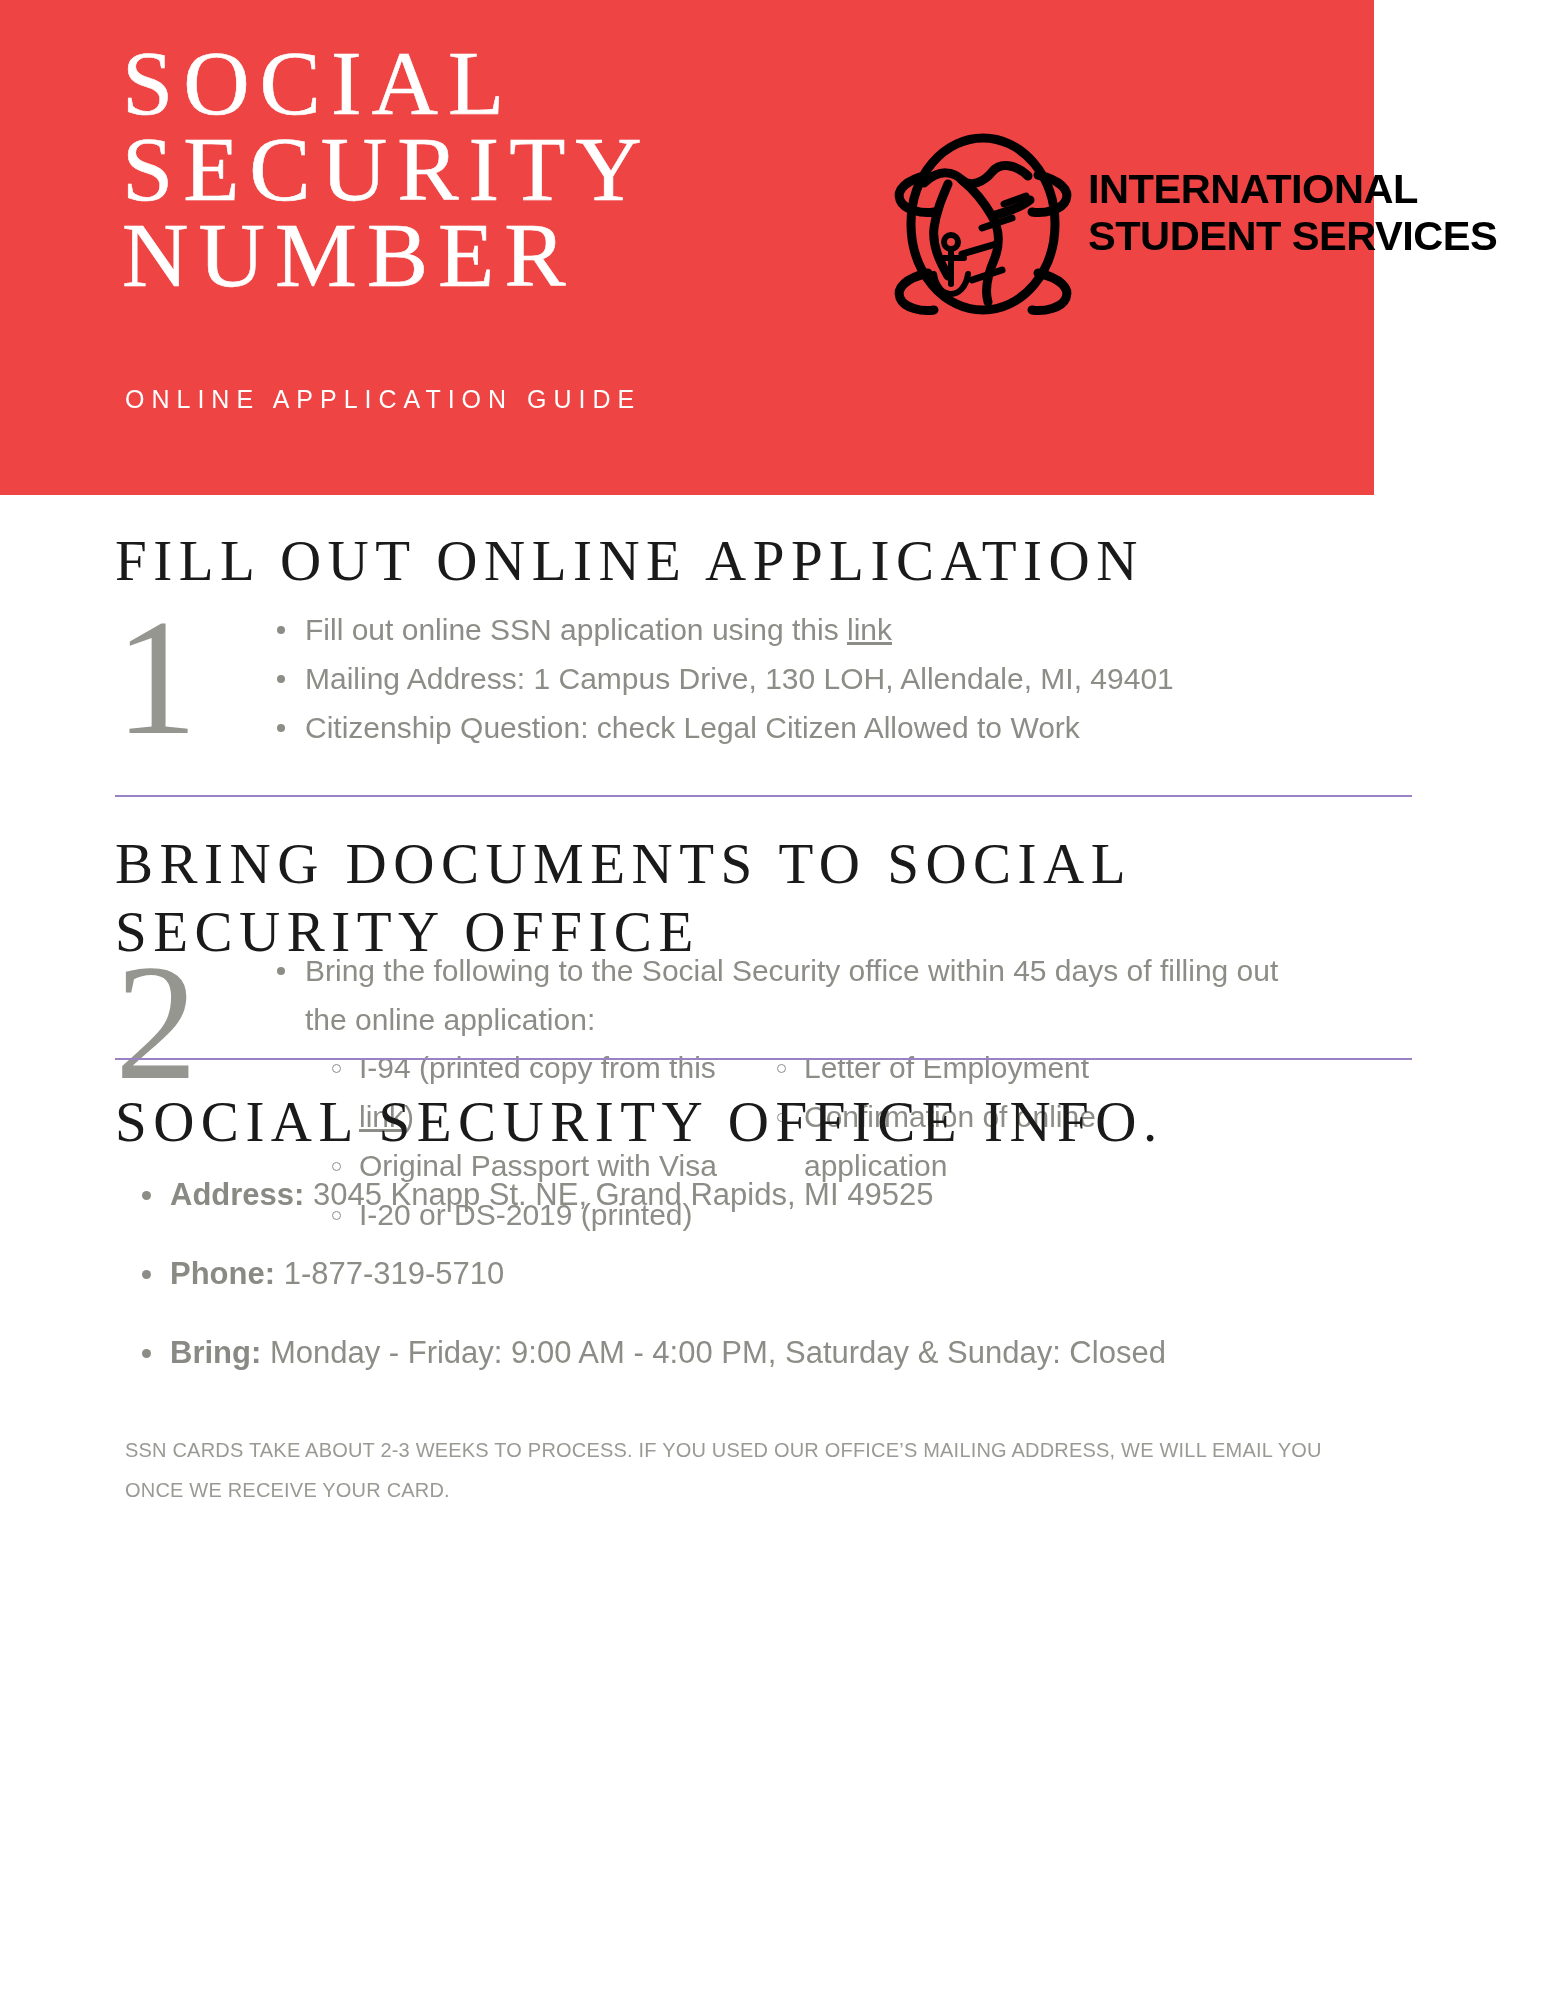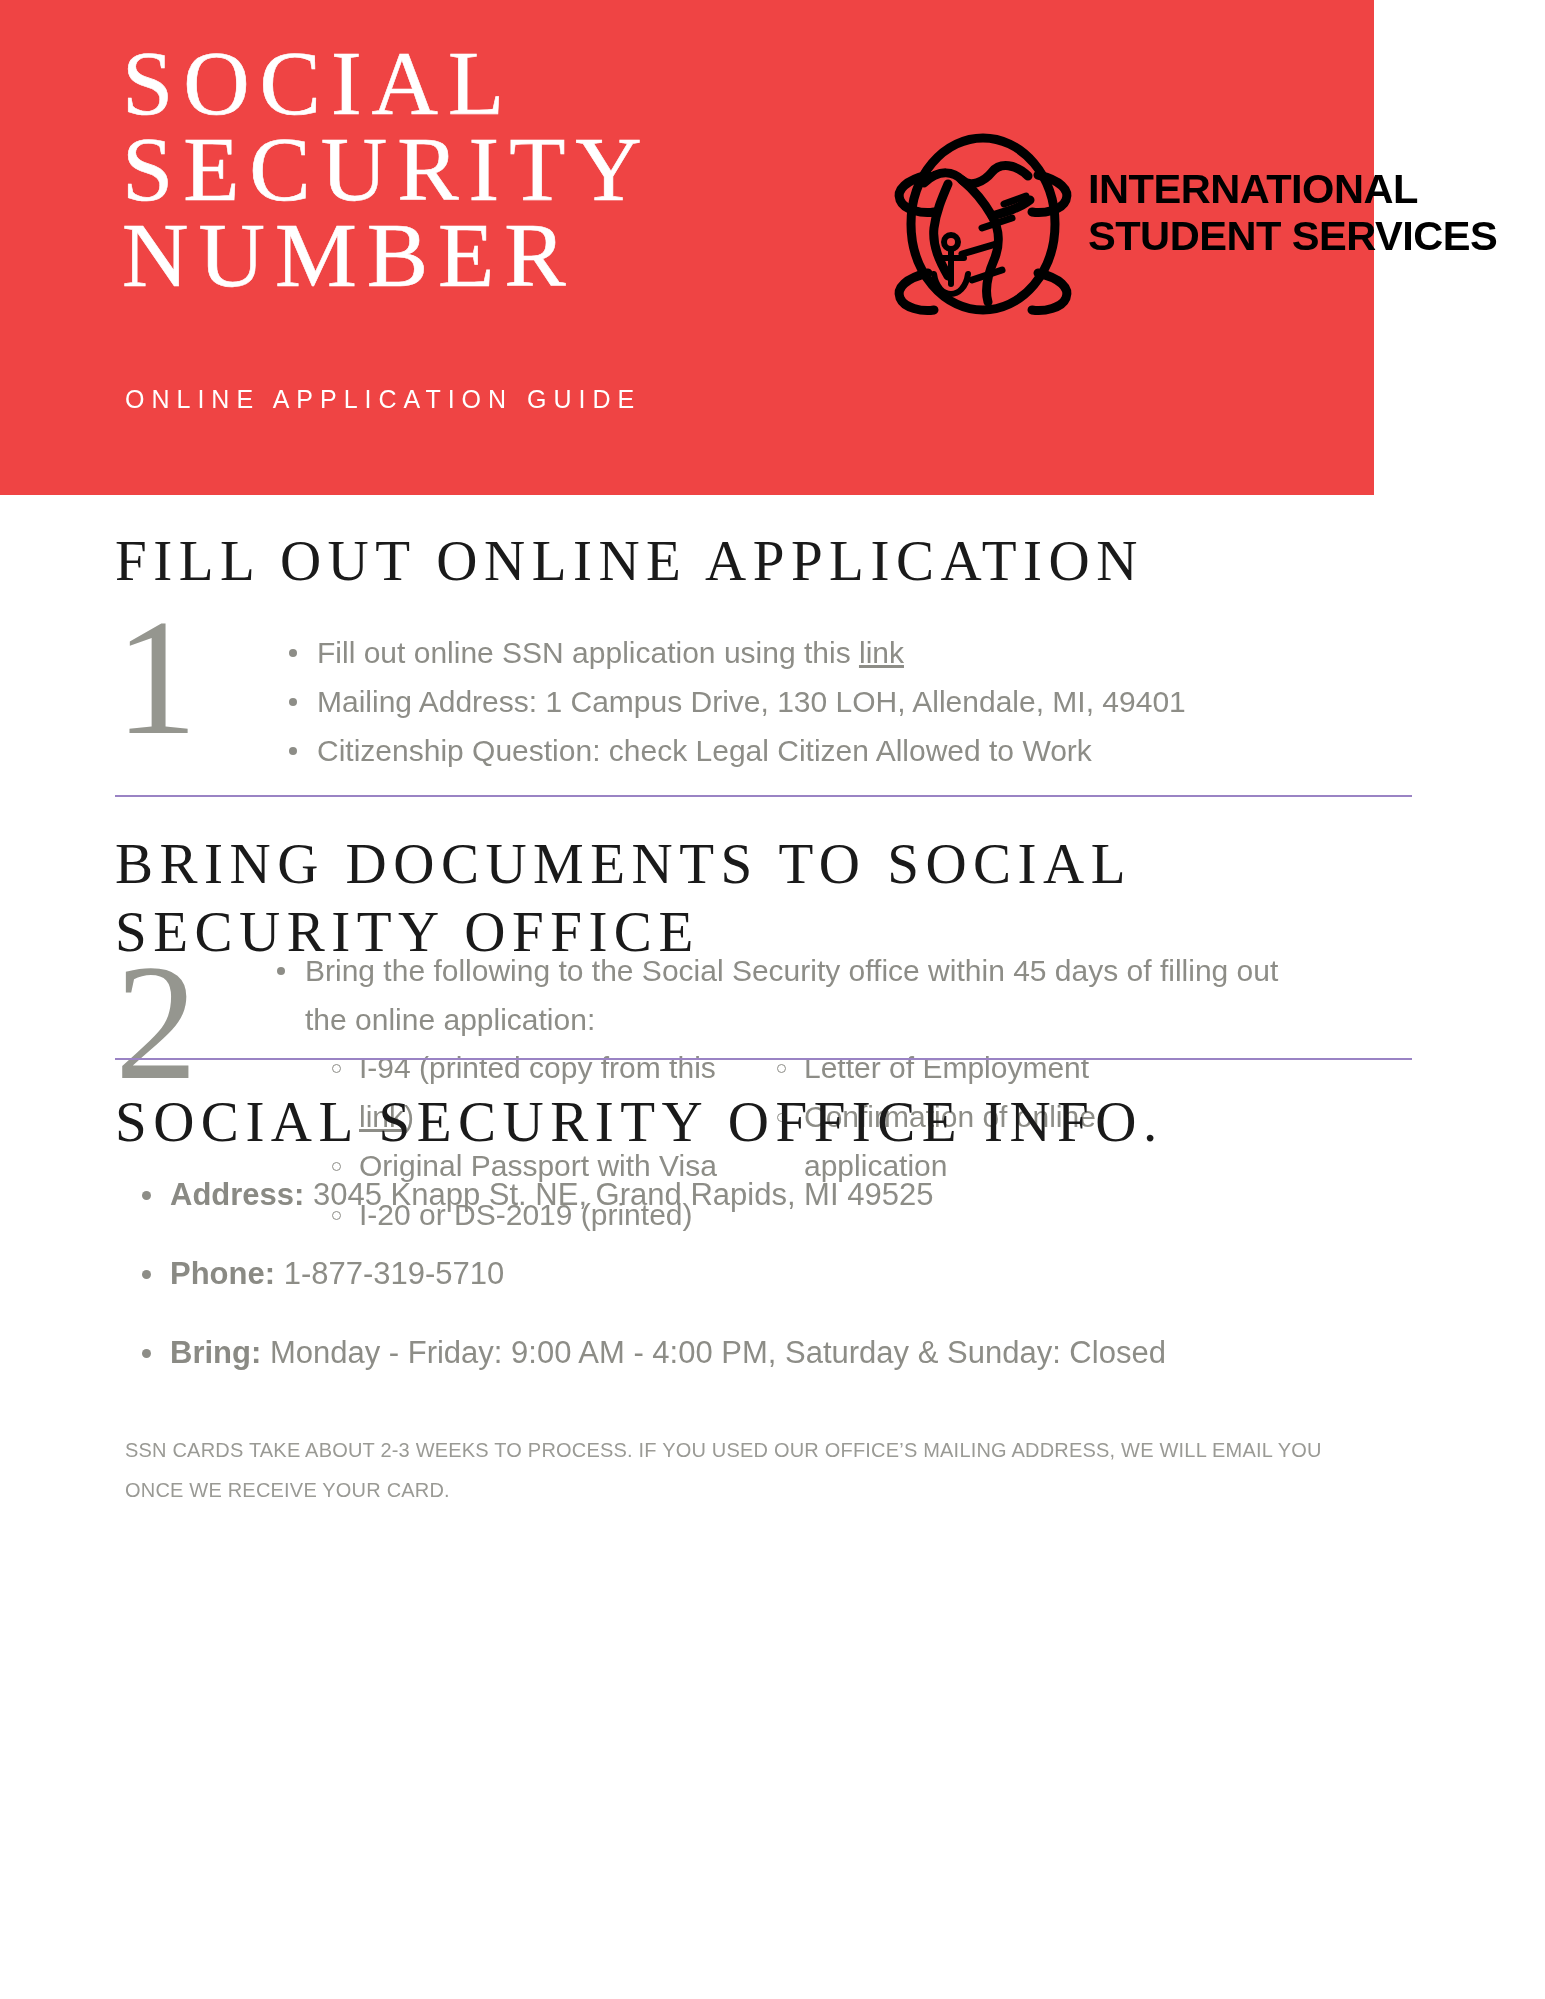--- a/index.html
+++ b/index.html
@@ -280,21 +280,21 @@
 </div>
 
 <div class="content">
 
   <div style="position:absolute; left:115px; top:32px; width:1300px;">
     <div class="section-heading">FILL OUT ONLINE APPLICATION</div>
   </div>
 
   <div class="step" style="position:absolute; left:115px; top:108px; width:1300px;">
     <div class="step-numeral" style="left:0px; top:0px;">1</div>
-    <ul class="b1" style="position:absolute; left:164px; top:2px; width:1060px;margin-top:23px;">
+    <ul class="b1" style="position:absolute; left:152px; top:2px; width:1060px;">
       <li><span>Fill out online SSN application using this </span><a class="inline-link" href="#">link</a></li>
       <li><span>Mailing Address: 1 Campus Drive, 130 LOH, Allendale, MI, 49401</span></li>
       <li><span>Citizenship Question: check Legal Citizen Allowed to Work</span></li>
     </ul>
   </div>
 
   <div class="divider" style="position:absolute; left:115px; top:300px; width:1297px;"></div>
 
   <div style="position:absolute; left:115px; top:335px; width:1300px;">
     <div class="section-heading">BRING DOCUMENTS TO SOCIAL SECURITY OFFICE</div>

